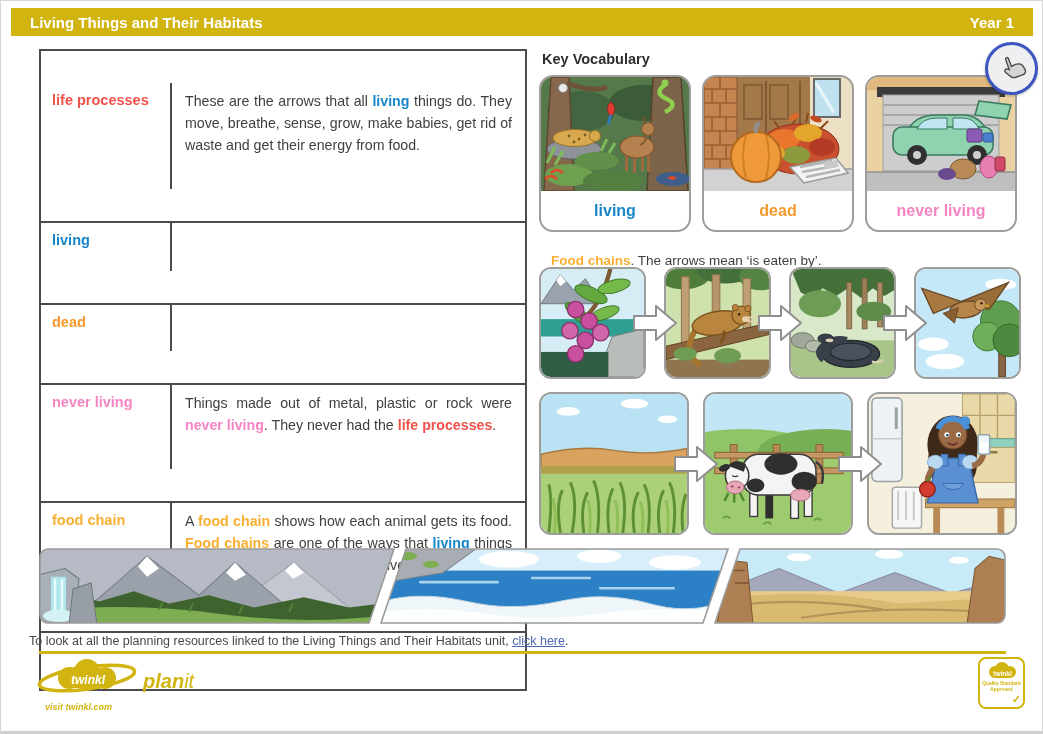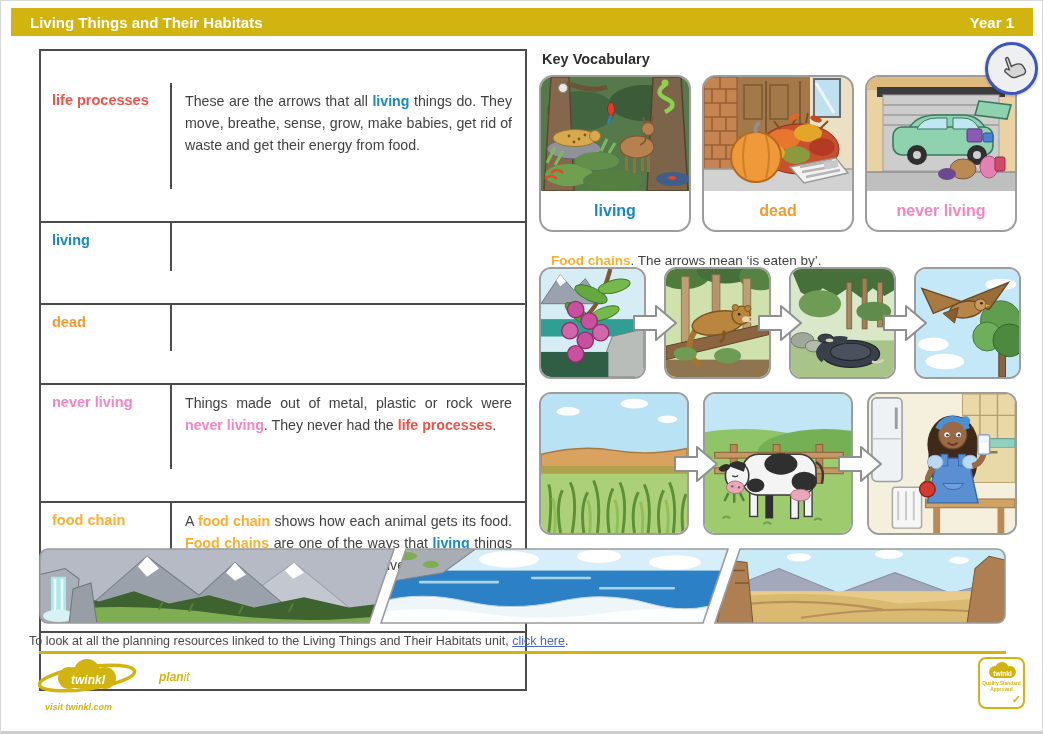--- a/index.html
+++ b/index.html
@@ -37,21 +37,21 @@
   .arrow{position:absolute;top:50%;transform:translate(-50%,-50%);z-index:3;width:46px;height:40px;}
   .chain1 .a1{left:116px}.chain1 .a2{left:241px}.chain1 .a3{left:366px}
   .chain2 .a1{left:157px}.chain2 .a2{left:321px}
   
   .habitats{position:absolute;left:38px;top:547px;width:967px;height:76px;}
   
   .footnote{position:absolute;left:24px;top:629px;font-size:12.5px;color:#474747;margin:4px;}
   .footnote a{color:#4a67b0;text-decoration:underline;cursor:pointer;}
   .rule{position:absolute;left:38px;top:650px;width:967px;height:3px;background:var(--yellow);}
   .logo{position:absolute;left:36px;top:655px;width:210px;height:60px;}
-  .logo .planit{position:absolute;left:106px;top:14px;font-size:12px;color:var(--yellow);font-weight:bold;font-style:italic;margin-left:16px;}
+  .logo .planit{position:absolute;left:106px;top:14px;font-size:20px;color:var(--yellow);font-weight:bold;font-style:italic;}
   .logo .planit .lt{font-weight:normal;}
   .logo .tagline{position:absolute;left:8px;top:46px;font-size:9px;font-weight:bold;color:var(--yellow);font-style:italic;}
   .badge{position:absolute;left:977px;top:656px;width:47px;height:52px;border:2px solid var(--yellow);border-radius:8px;
     background:#fff;box-sizing:border-box;display:flex;flex-direction:column;align-items:center;padding-top:2px;}
   .badge .b-line{font-size:4.8px;font-weight:bold;color:var(--yellow);line-height:1.25;text-align:center;}
   .badge .b-check{position:absolute;right:2px;bottom:1px;color:var(--yellow);font-size:11px;font-weight:bold;}
   .cursor-overlay{position:absolute;left:984px;top:41px;width:53px;height:53px;border-radius:50%;
     background:#edeff1;border:3px solid #3c55c0;box-sizing:border-box;display:flex;align-items:center;
     justify-content:center;z-index:20;box-shadow:0 1px 3px rgba(0,0,0,.25);}
 </style>

